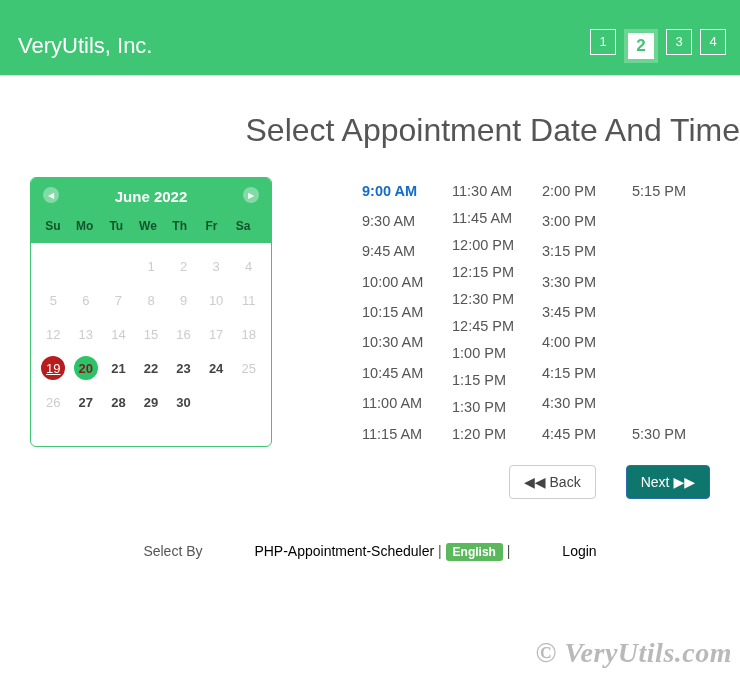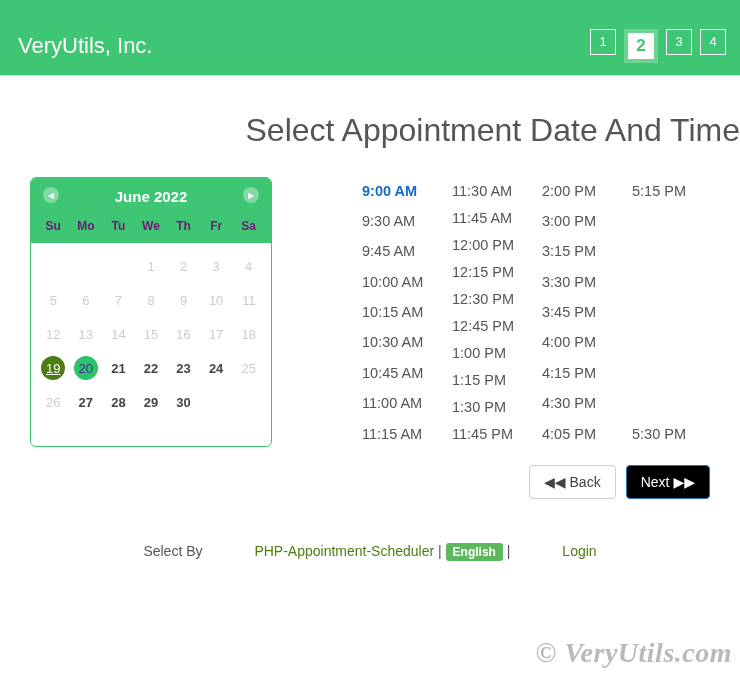--- a/index.html
+++ b/index.html
@@ -93,60 +93,60 @@
       font-size: 8px;
       color: #fff;
       cursor: pointer;
     }
     .cal-prev { left: 12px; }
     .cal-next { right: 12px; }
     .cal-dow-row {
       display: grid;
       grid-template-columns: repeat(7, 1fr);
       background: #3fc674;
-      color: #701a75;
+      color: #14532d;
       font-size: 12px;
       font-weight: 700;
-      padding: 6px 6px 10px 6px;
+      padding: 6px 12px 10px 6px;
       text-align: center;
     }
     .cal-body {
       padding: 6px;
     }
     .cal-week {
       display: grid;
       grid-template-columns: repeat(7, 1fr);
     }
     .cal-day {
       height: 34px;
       display: flex;
       align-items: center;
       justify-content: center;
       font-size: 13px;
       color: #555;
       cursor: pointer;
     }
     .cal-day.disabled { color: #ccc; cursor: default; }
     .cal-day.today {
-      background: #4d7c0f;
+      background: #b91c1c;
       color: #fff;
       border-radius: 50%;
       width: 24px;
       height: 24px;
       margin: auto;
       text-decoration: underline;
     }
     .cal-day.selected {
       background: #2dc36a;
-      color: #4c1d95;
+      color: #7f1d1d;
       border-radius: 50%;
       width: 24px;
       height: 24px;
       margin: auto;
-      font-weight: 400;
+      font-weight: 700;
     }
     .cal-day.bold { font-weight: 700; color: #444; text-align: center; }
     .cal-day.empty { cursor: default; }
     .timeslots-wrap {
       flex: 1;
       padding-left: 60px;
     }
     .timeslots {
       display: flex;
       gap: 12px;
@@ -185,30 +185,31 @@
       align-items: center;
       gap: 4px;
     }
     .btn-back {
       border: 1px solid #ccc;
       background: #fff;
       color: #444;
     }
     .btn-next {
       border: 1px solid #2b6db3;
-      background: #000000;
-      color: #fff;
+      background: #0f766e;
+      color: #fff;
+      margin-left: 20px;
     }
     .footer {
       text-align: center;
       margin-top: 44px;
       font-size: 14px;
       color: #555;
     }
-    .footer a, .footer .link { color: #4d7c0f; text-decoration: none; padding-left: 48px; }
+    .footer a, .footer .link { color: #000000; text-decoration: none; padding-left: 48px; }
     .badge-lang {
       background: #5cb85c;
       color: #fff;
       padding: 2px 7px;
       border-radius: 3px;
       font-size: 12px;
       font-weight: 600;
     }
     .watermark {
       position: absolute;
@@ -318,32 +319,32 @@
         <div class="time-col">
           <div class="time-slot">11:30 AM</div>
           <div class="time-slot">11:45 AM</div>
           <div class="time-slot">12:00 PM</div>
           <div class="time-slot">12:15 PM</div>
           <div class="time-slot">12:30 PM</div>
           <div class="time-slot">12:45 PM</div>
           <div class="time-slot">1:00 PM</div>
           <div class="time-slot">1:15 PM</div>
           <div class="time-slot">1:30 PM</div>
-          <div class="time-slot">11:45 PM</div>
+          <div class="time-slot">1:20 PM</div>
         </div>
         <div class="time-col">
           <div class="time-slot">2:00 PM</div>
           <div class="time-slot">3:00 PM</div>
           <div class="time-slot">3:15 PM</div>
           <div class="time-slot">3:30 PM</div>
           <div class="time-slot">3:45 PM</div>
           <div class="time-slot">4:00 PM</div>
           <div class="time-slot">4:15 PM</div>
           <div class="time-slot">4:30 PM</div>
-          <div class="time-slot">4:05 PM</div>
+          <div class="time-slot">4:45 PM</div>
         </div>
         <div class="time-col">
           <div class="time-slot">5:15 PM</div>
           <div class="time-slot">5:30 PM</div>
         </div>
       </div>
   </div>
 </div>
 
 <div class="nav-buttons">

